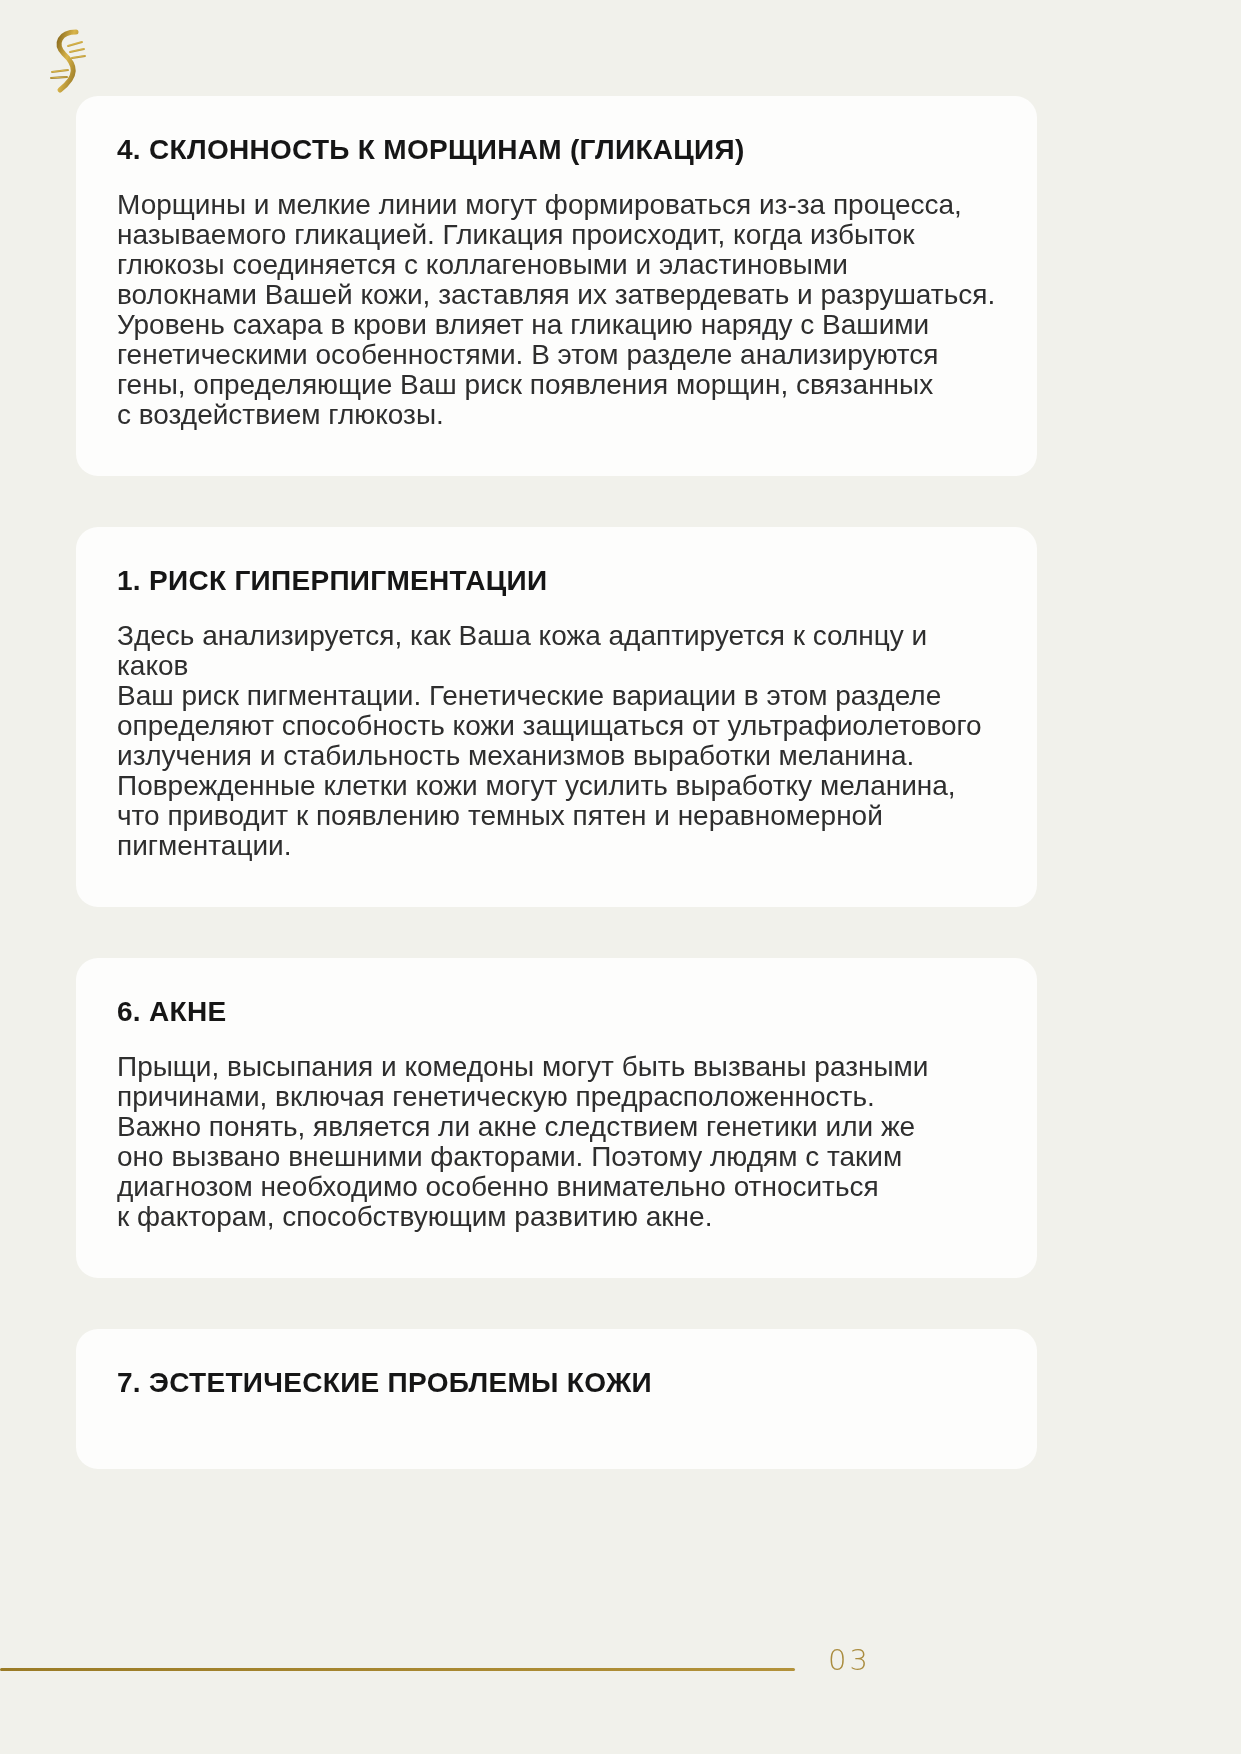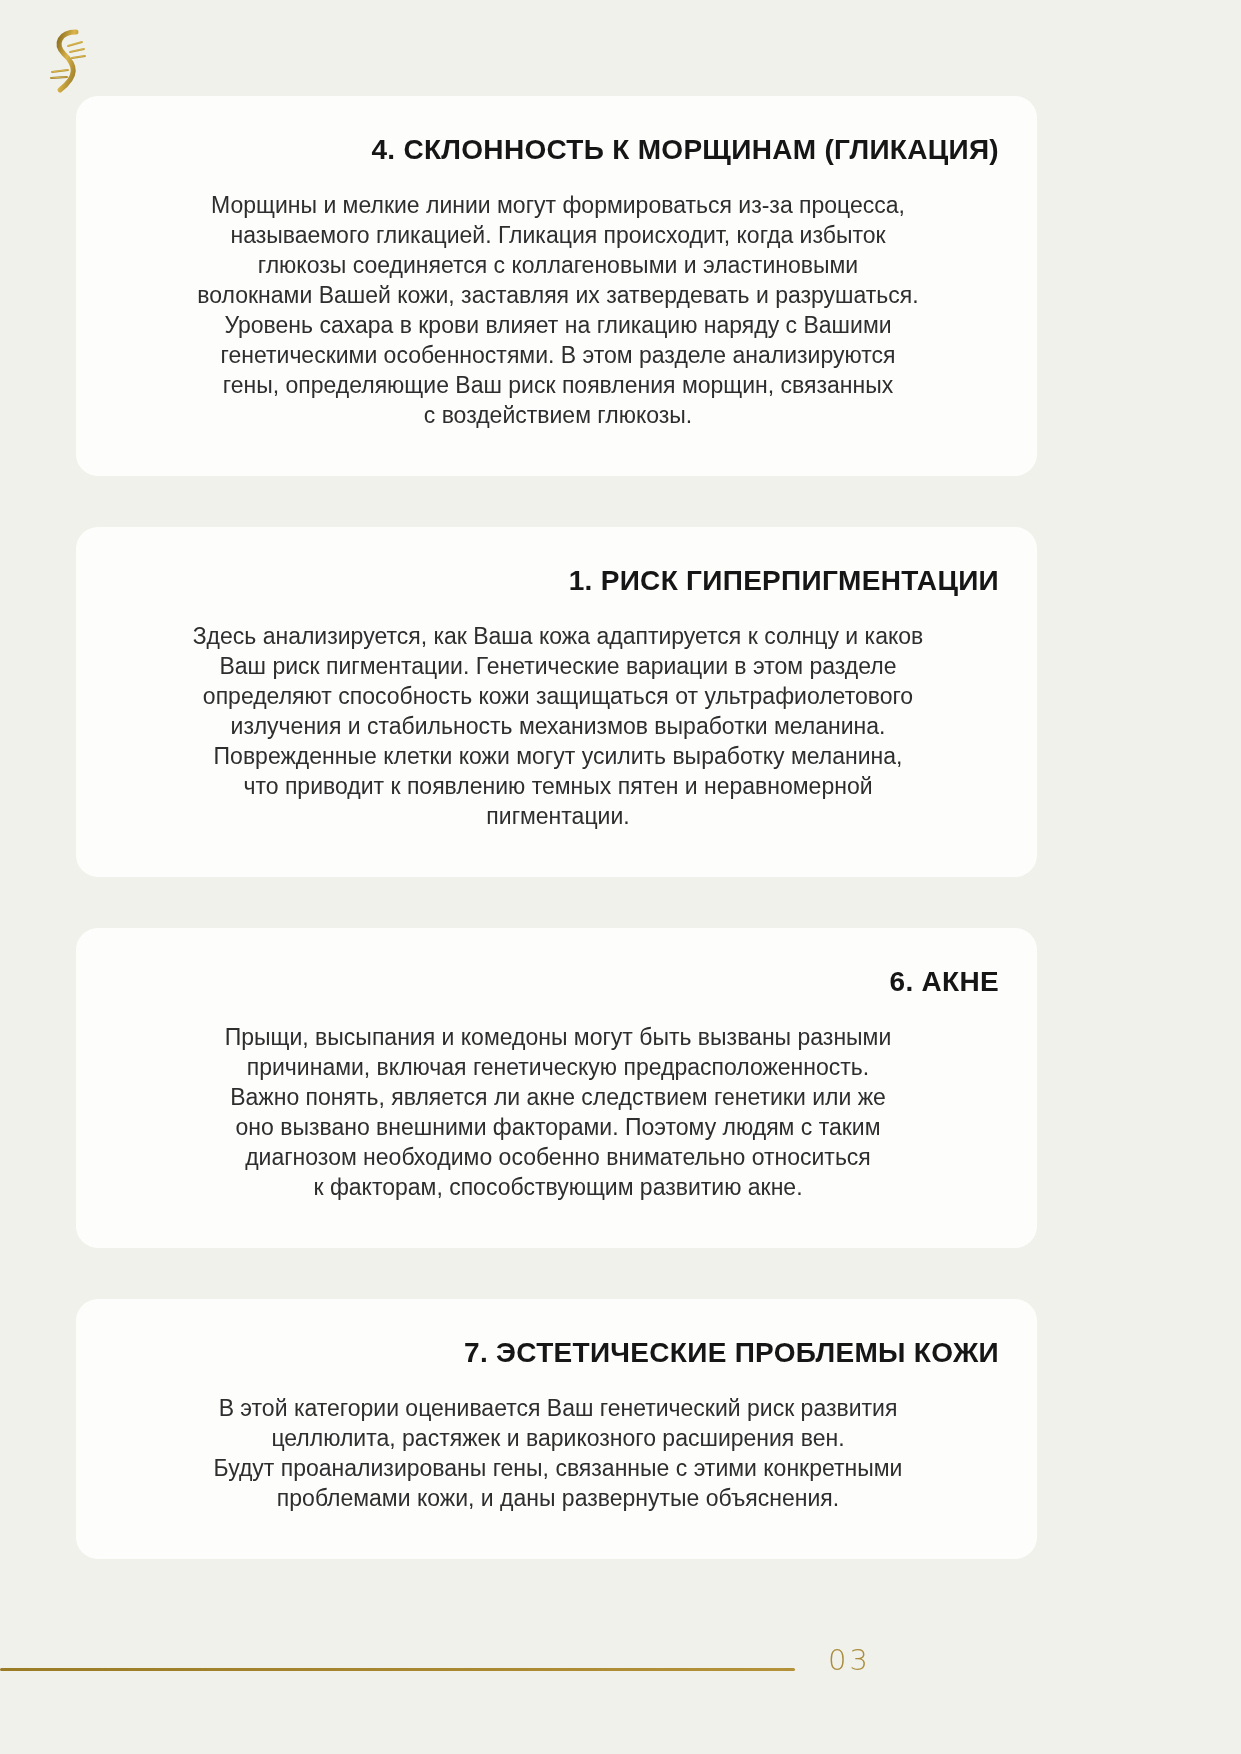--- a/index.html
+++ b/index.html
@@ -29,28 +29,26 @@
     border-radius: 22px;
     padding: 38px 38px 46px 41px;
     margin-bottom: 51px;
   }
   .card-title {
     font-size: 28px;
     font-weight: 800;
     color: #161616;
     letter-spacing: 0.3px;
     margin-bottom: 24px;
-    text-align: right;
   }
   .card-body {
-    font-size: 23px;
+    font-size: 28px;
     line-height: 30px;
     color: #2E2E2E;
     white-space: pre-line;
-    text-align: center;
   }
   .footer-line {
     position: absolute;
     top: 1668px;
     left: 0;
     width: 795px;
     height: 3px;
     background: linear-gradient(90deg, #9A7B26, #B3923A);
     border-radius: 2px;
   }
@@ -119,22 +117,18 @@
     <div class="card-body">Прыщи, высыпания и комедоны могут быть вызваны разными
 причинами, включая генетическую предрасположенность.
 Важно понять, является ли акне следствием генетики или же
 оно вызвано внешними факторами. Поэтому людям с таким
 диагнозом необходимо особенно внимательно относиться
 к факторам, способствующим развитию акне.</div>
   </div>
 
   <div class="card">
     <div class="card-title">7. ЭСТЕТИЧЕСКИЕ ПРОБЛЕМЫ КОЖИ</div>
-    <div class="card-body">В этой категории оценивается Ваш генетический риск развития
-целлюлита, растяжек и варикозного расширения вен.
-Будут проанализированы гены, связанные с этими конкретными
-проблемами кожи, и даны развернутые объяснения.</div>
   </div>
 
 </div>
 
 <div class="footer-line"></div>
 <div class="page-number">03</div>
 
 </body></html>

